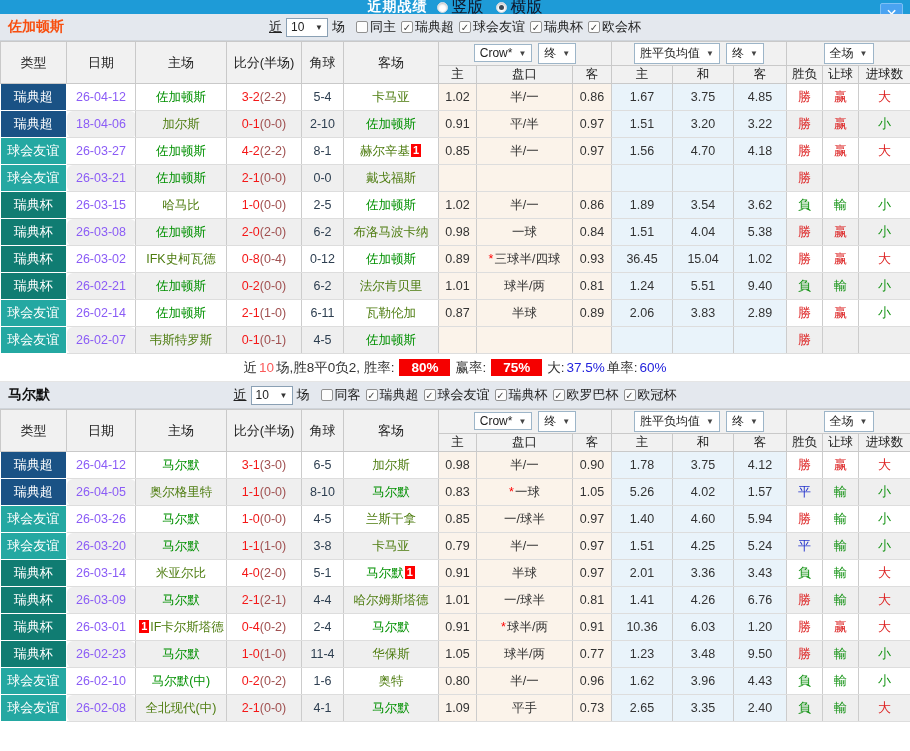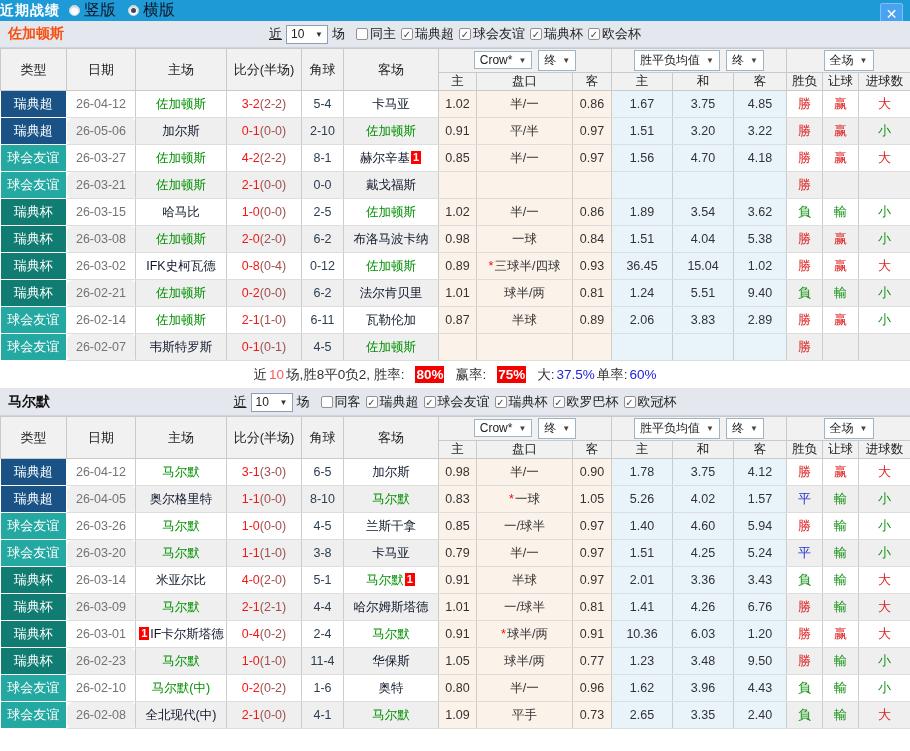--- a/index.html
+++ b/index.html
@@ -1,20 +1,20 @@
 <!DOCTYPE html>
 <html><head>
 <meta charset="utf-8">
 <style>
   html,body{margin:0;padding:0;width:910px;height:751px;overflow:hidden;background:#fff;
     font-family:"Liberation Sans","DejaVu Sans",sans-serif;}
   *{box-sizing:border-box;}
 
   
-  .titlebar{height:21px;background:#1e9bd7;display:flex;align-items:center;justify-content:flex-start;position:relative;}
+  .titlebar{height:14px;background:#1e9bd7;display:flex;align-items:center;justify-content:center;position:relative;}
   .tb-center{display:flex;align-items:center;gap:9px;}
   .title{color:#fff;font-weight:bold;font-size:14px;letter-spacing:1px;}
   .radio-group{display:flex;align-items:center;gap:12px;}
   .radio-item{display:flex;align-items:center;gap:4px;cursor:pointer;}
   .radio{width:11px;height:11px;border-radius:50%;background:#fff;border:1px solid #cfd8e0;
     display:inline-flex;align-items:center;justify-content:center;box-shadow:inset 0 1px 2px rgba(0,0,0,.25);}
   .radio.sel::after{content:"";width:5px;height:5px;border-radius:50%;background:#3c4a57;}
   .radio-label{font-size:16px;color:#0f172a;}
   .close-btn{position:absolute;right:7px;top:3px;width:23px;height:22px;background:#4aa3f1;border:1px solid #7cc0f5;
     border-radius:2px;color:#fff;font-weight:bold;display:flex;align-items:center;justify-content:center;
@@ -44,41 +44,41 @@
   .dd{display:inline-flex;align-items:center;border:1px solid #9db5c8;background:#fff;font-size:12px;color:#222;
     padding:1px 5px;gap:6px;margin:0 3px;cursor:pointer;}
   .dd::after{content:"▼";font-size:8px;color:#444;}
 
   tbody td{height:27px;border-right:1px solid #ccc;border-bottom:1px solid #ddd;text-align:center;
     font-size:12.5px;color:#333;padding:0;overflow:hidden;white-space:nowrap;background:#fff;}
   tr.alt td{background:#efefef;}
   td.type{color:#fff;font-size:13px;border-bottom:1px solid #fff;border-right:1px solid #fff;}
   td.beige, tr.alt td.beige{background:#fbf3ea;}
   td.blue, tr.alt td.blue{background:#e9f3fa;margin-left:12px;}
-  td.date{color:#737373;border-radius:6px;}
+  td.date{color:#8b5cf6;border-radius:6px;}
   td.corner{color:#2d3e50;}
   .tg{color:#009000;}
-  .tb{color:#0f172a;}
+  .tb{color:#4d7c0f;}
   .ft{color:#f51717;}
   .ht{color:#a05050;}
   .badge{display:inline-block;background:#f00;color:#fff;font-size:11px;line-height:13px;padding:0 2px;
     margin:0 1px;font-weight:bold;vertical-align:1px;}
   .star{color:#f00;margin-right:1px;}
   td.res{font-size:13px;}
   .c-red{color:#dd2222;}
   .c-green{color:#139213;}
   .c-blue{color:#2333cc;}
 
   
   .summary{height:28px;display:flex;align-items:center;justify-content:center;background:#fff;
     font-size:13.5px;color:#333;border-bottom:1px solid #e5e5e5;}
   .summary span{margin:0 1px;}
   .sum-plain{color:#333;}
   .sum-pink{color:#fa5a5a;}
-  .sum-redbox{background:#f50000;color:#fff;padding:1px 1px;font-weight:bold;margin:0 10px !important;}
+  .sum-redbox{background:#f50000;color:#fff;padding:1px 12px;font-weight:bold;margin:0 4px !important;}
   .sum-blue{color:#2222dd;}
 </style>
 </head>
 <body>
 
 <div class="titlebar">
   <div class="tb-center">
     <span class="title">近期战绩</span>
     <span class="radio-group" id="radios">
         <span class="radio-item">
@@ -183,21 +183,21 @@
             <td class="beige">0.86</td>
             <td class="blue">1.67</td>
             <td class="blue">3.75</td>
             <td class="blue">4.85</td>
             <td class="res c-red">勝</td>
             <td class="res c-red">赢</td>
             <td class="res c-red">大</td>
           </tr>
           <tr class="alt">
             <td class="type" style="background: rgb(26, 82, 133);">瑞典超</td>
-            <td class="date">26-05-06</td>
+            <td class="date">18-04-06</td>
             <td class="teamcell"><span class="tb">加尔斯</span></td>
             <td class="score"><span class="ft">0-1</span><span class="ht">(0-0)</span></td>
             <td class="corner">2-10</td>
             <td class="teamcell"><span class="tg">佐加顿斯</span></td>
             <td class="beige">0.91</td>
             <td class="beige"><span>平/半</span></td>
             <td class="beige">0.97</td>
             <td class="blue">1.51</td>
             <td class="blue">3.20</td>
             <td class="blue">3.22</td>

